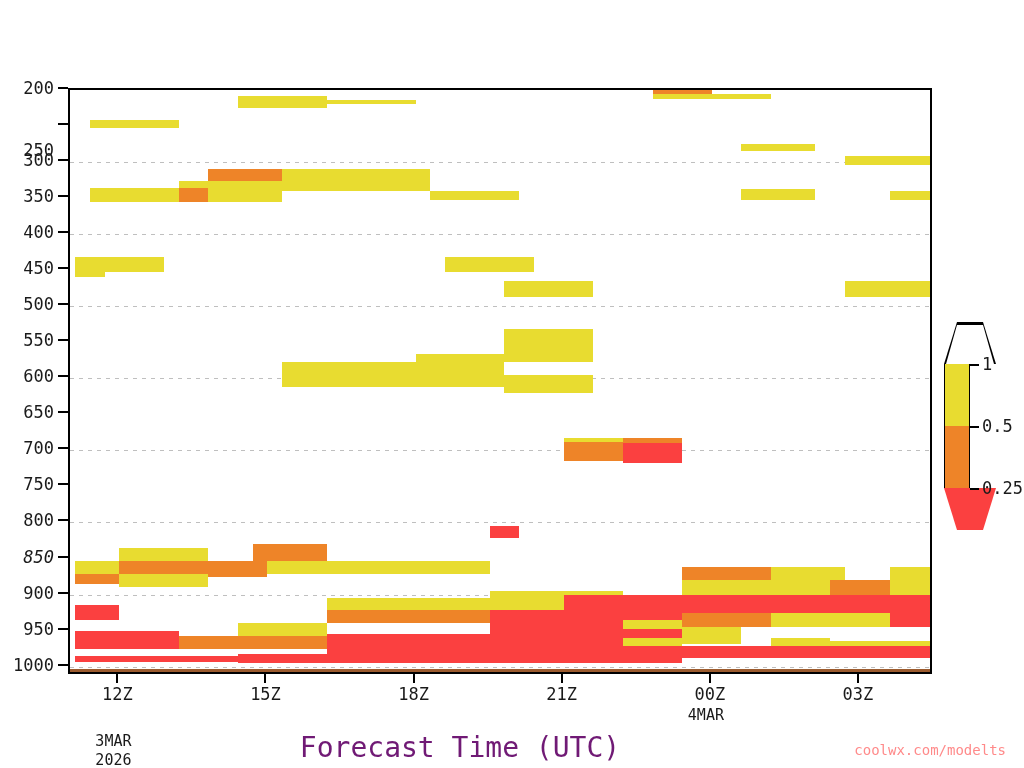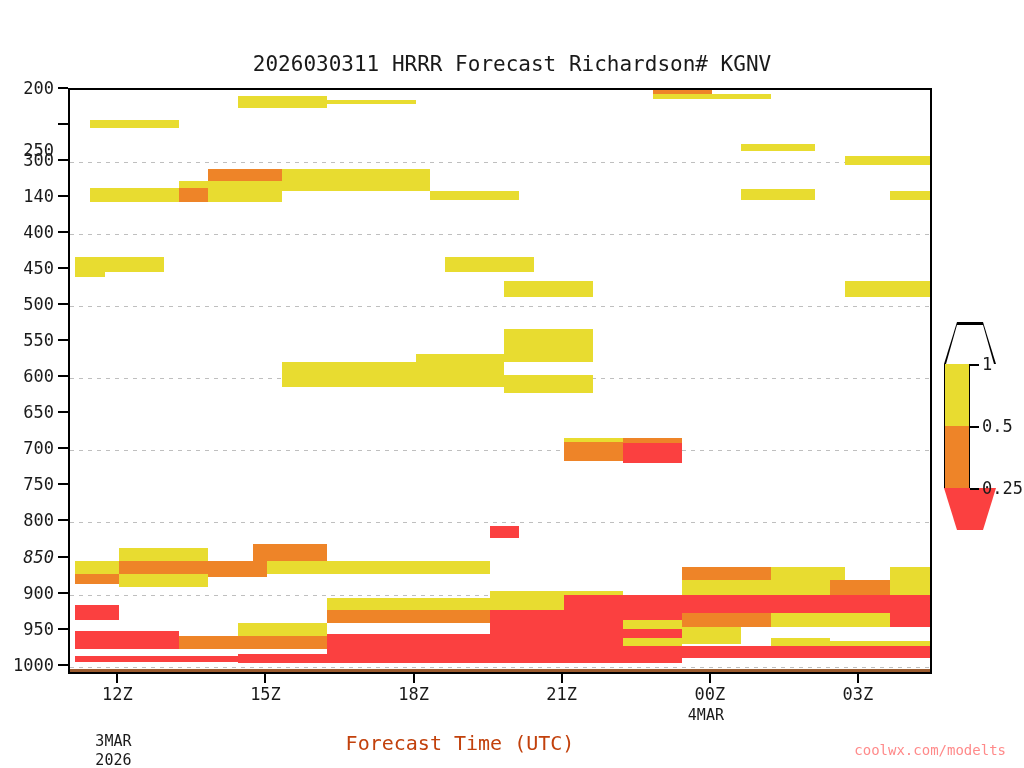--- a/index.html
+++ b/index.html
@@ -40,39 +40,38 @@
     position:absolute;top:684px;font-size:17px;color:#1a1a1a;
     transform:translateX(-50%);white-space:nowrap;text-align:center;
   }
   .xtick-sub{
     position:absolute;font-size:15px;color:#1a1a1a;white-space:pre-line;
     line-height:19px;text-align:left;
   }
 
   .xaxis-title{
     position:absolute;left:0;top:731px;width:920px;text-align:center;
-    font-size:20px;color:#c2410c;
+    font-size:28px;color:#701a75;
   }
   .watermark{
     position:absolute;right:18px;top:742px;font-size:14px;color:#FF8A8A;
   }
 
   
   .cbar{position:absolute;left:944px;top:322px;width:26px;}
   .cbar-seg{position:absolute;left:0;width:26px;border-left:1.5px solid #000;border-right:1.5px solid #000;box-sizing:border-box;}
   .cbar-arrow{position:absolute;left:0;width:26px;height:0;}
   .cbar-tick{position:absolute;left:26px;width:9px;height:1.5px;background:#000;}
   .cbar-label{position:absolute;left:38px;font-size:17px;color:#1a1a1a;transform:translateY(-50%);white-space:nowrap;}
 </style>
 </head>
 <body>
 
 <div id="root">
 
-  <div class="title">2026030311 HRRR Forecast Richardson# KGNV</div>
 
   <div class="plot" id="plot">
       <div class="grid-line" style="top: 72.0787px;"></div>
       <div class="grid-line" style="top: 144.157px;"></div>
       <div class="grid-line" style="top: 216.236px;"></div>
       <div class="grid-line" style="top: 288.315px;"></div>
       <div class="grid-line" style="top: 360.394px;"></div>
       <div class="grid-line" style="top: 432.472px;"></div>
       <div class="grid-line" style="top: 504.551px;"></div>
       <div class="grid-line" style="top: 576.63px;"></div>
@@ -144,21 +143,21 @@
       <div class="cell" style="left: 612.206px; width: 251.794px; top: 556.448px; height: 11.5326px; background: rgb(251, 64, 64);"></div>
       <div class="cell" style="left: 4.93714px; width: 162.926px; top: 565.818px; height: 5.7663px; background: rgb(251, 64, 64);"></div>
       <div class="cell" style="left: 167.863px; width: 444.343px; top: 563.656px; height: 9.37023px; background: rgb(251, 64, 64);"></div>
       <div class="ground" style="top: 578.792px; height: 7.20787px;"></div>
     </div>
 
   <div class="yaxis-labels" id="yaxis">
       <div class="ytick-label" style="top: 88px;">200</div>
       <div class="ytick-label" style="top: 124.039px; margin-top: 26px;">250</div>
       <div class="ytick-label" style="top: 160.079px;">300</div>
-      <div class="ytick-label" style="top: 196.118px;">140</div>
+      <div class="ytick-label" style="top: 196.118px;">350</div>
       <div class="ytick-label" style="top: 232.157px;">400</div>
       <div class="ytick-label" style="top: 268.197px;">450</div>
       <div class="ytick-label" style="top: 304.236px;">500</div>
       <div class="ytick-label" style="top: 340.276px;">550</div>
       <div class="ytick-label" style="top: 376.315px;">600</div>
       <div class="ytick-label" style="top: 412.354px;">650</div>
       <div class="ytick-label" style="top: 448.394px;">700</div>
       <div class="ytick-label" style="top: 484.433px;">750</div>
       <div class="ytick-label" style="top: 520.472px;">800</div>
       <div class="ytick-label" style="top: 556.512px; font-style: italic;">850</div>

